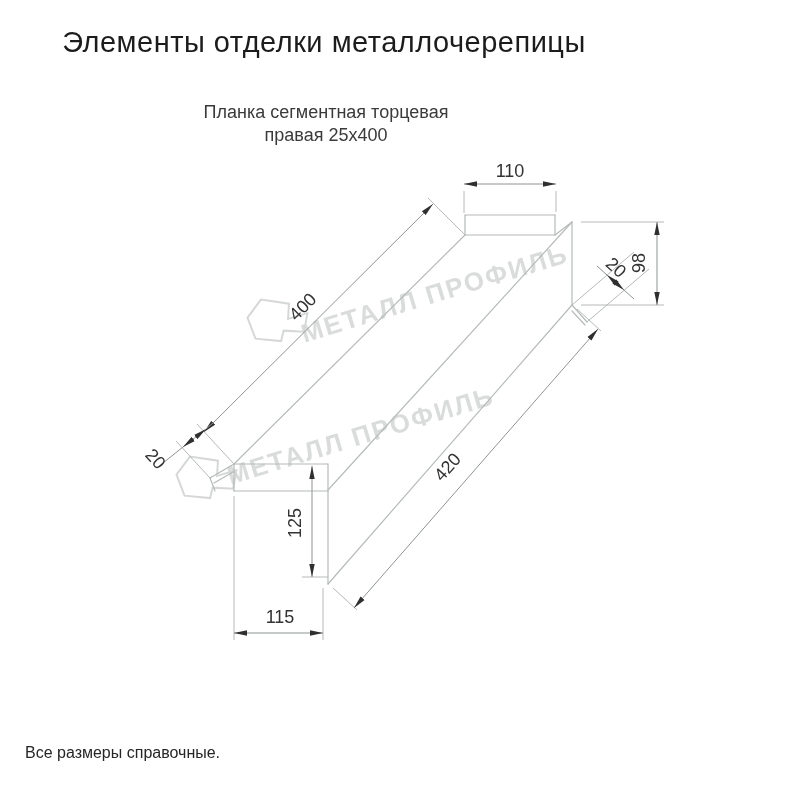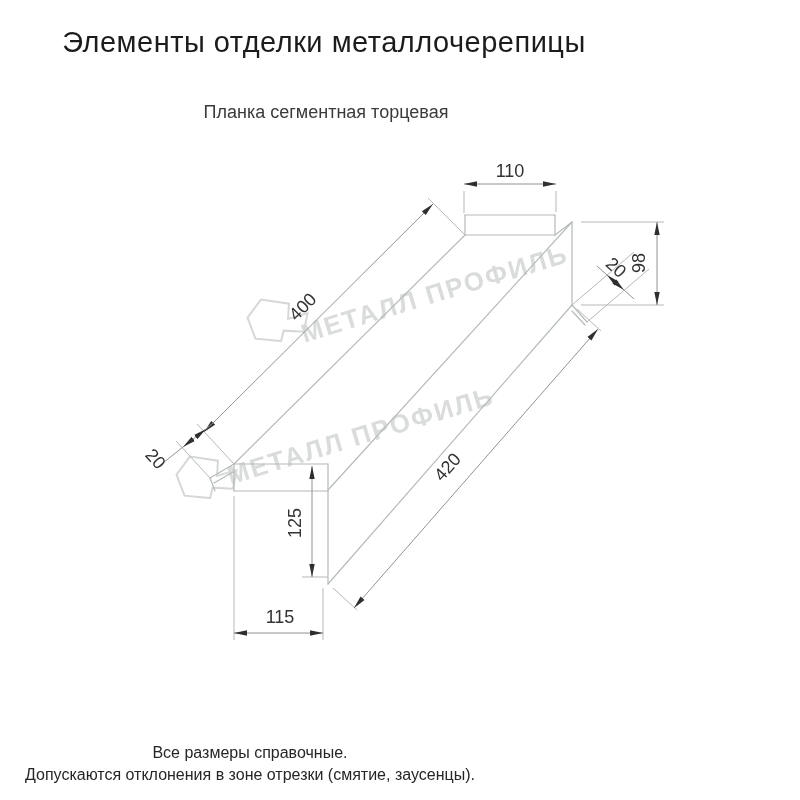--- a/index.html
+++ b/index.html
@@ -32,20 +32,21 @@
     font-family:"Liberation Sans", sans-serif;font-size:18px;fill:var(--dimtext);
   }
 </style>
 </head>
 <body>
 
 <div class="page-title">Элементы отделки металлочерепицы</div>
 
 <div class="subtitle">
   <div>Планка сегментная торцевая</div>
+  <div>правая 25х400</div>
 </div>
 
 <div class="wm-text" style="left:302px;top:319px;">МЕТАЛЛ ПРОФИЛЬ</div>
 <div class="wm-text" style="left:228px;top:461px;">МЕТАЛЛ ПРОФИЛЬ</div>
 
 <svg class="drawing-svg" width="800" height="800" viewBox="0 0 800 800">
   <defs>
     <marker id="arr" orient="auto-start-reverse" markerWidth="14" markerHeight="7" refX="13" refY="3.5" markerUnits="userSpaceOnUse">
       <path d="M13,3.5 L0,0.8 L0,6.2 Z" fill="#2f2f2f"></path>
     </marker>
@@ -118,14 +119,13 @@
     <text class="dim-label" x="452" y="471" transform="rotate(-48 452 471)">420</text>
     <text class="dim-label" x="301" y="523" transform="rotate(-90 301 523)">125</text>
     <text class="dim-label" x="280" y="623">115</text>
     <text class="dim-label" x="151" y="463" transform="rotate(48 151 463)">20</text>
     <text class="dim-label" x="612" y="272" transform="rotate(42 612 272)">20</text>
   </g>
 </svg>
 
 <div class="notes">
   <div>Все размеры справочные.</div>
-  <div>Допускаются отклонения в зоне отрезки (смятие, заусенцы).</div>
 </div>
 
 </body></html>

